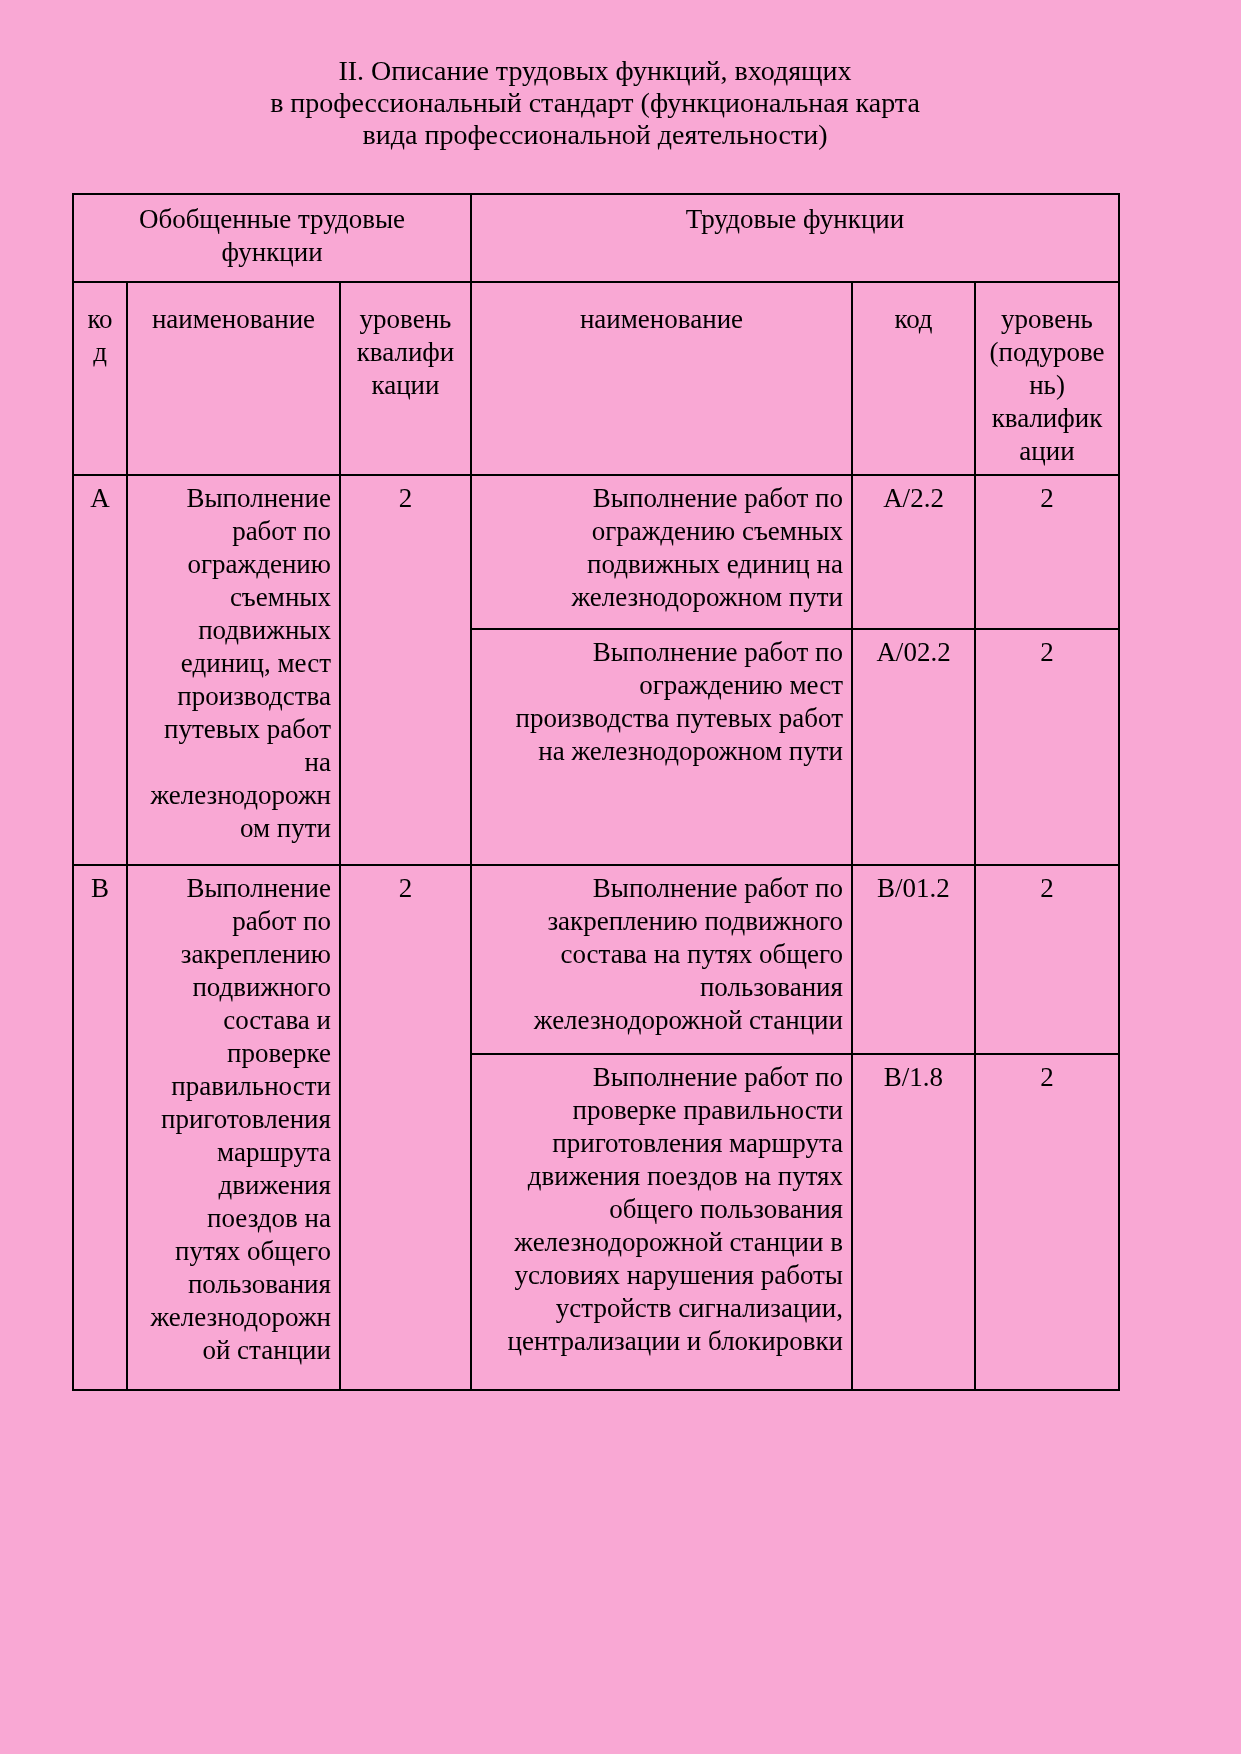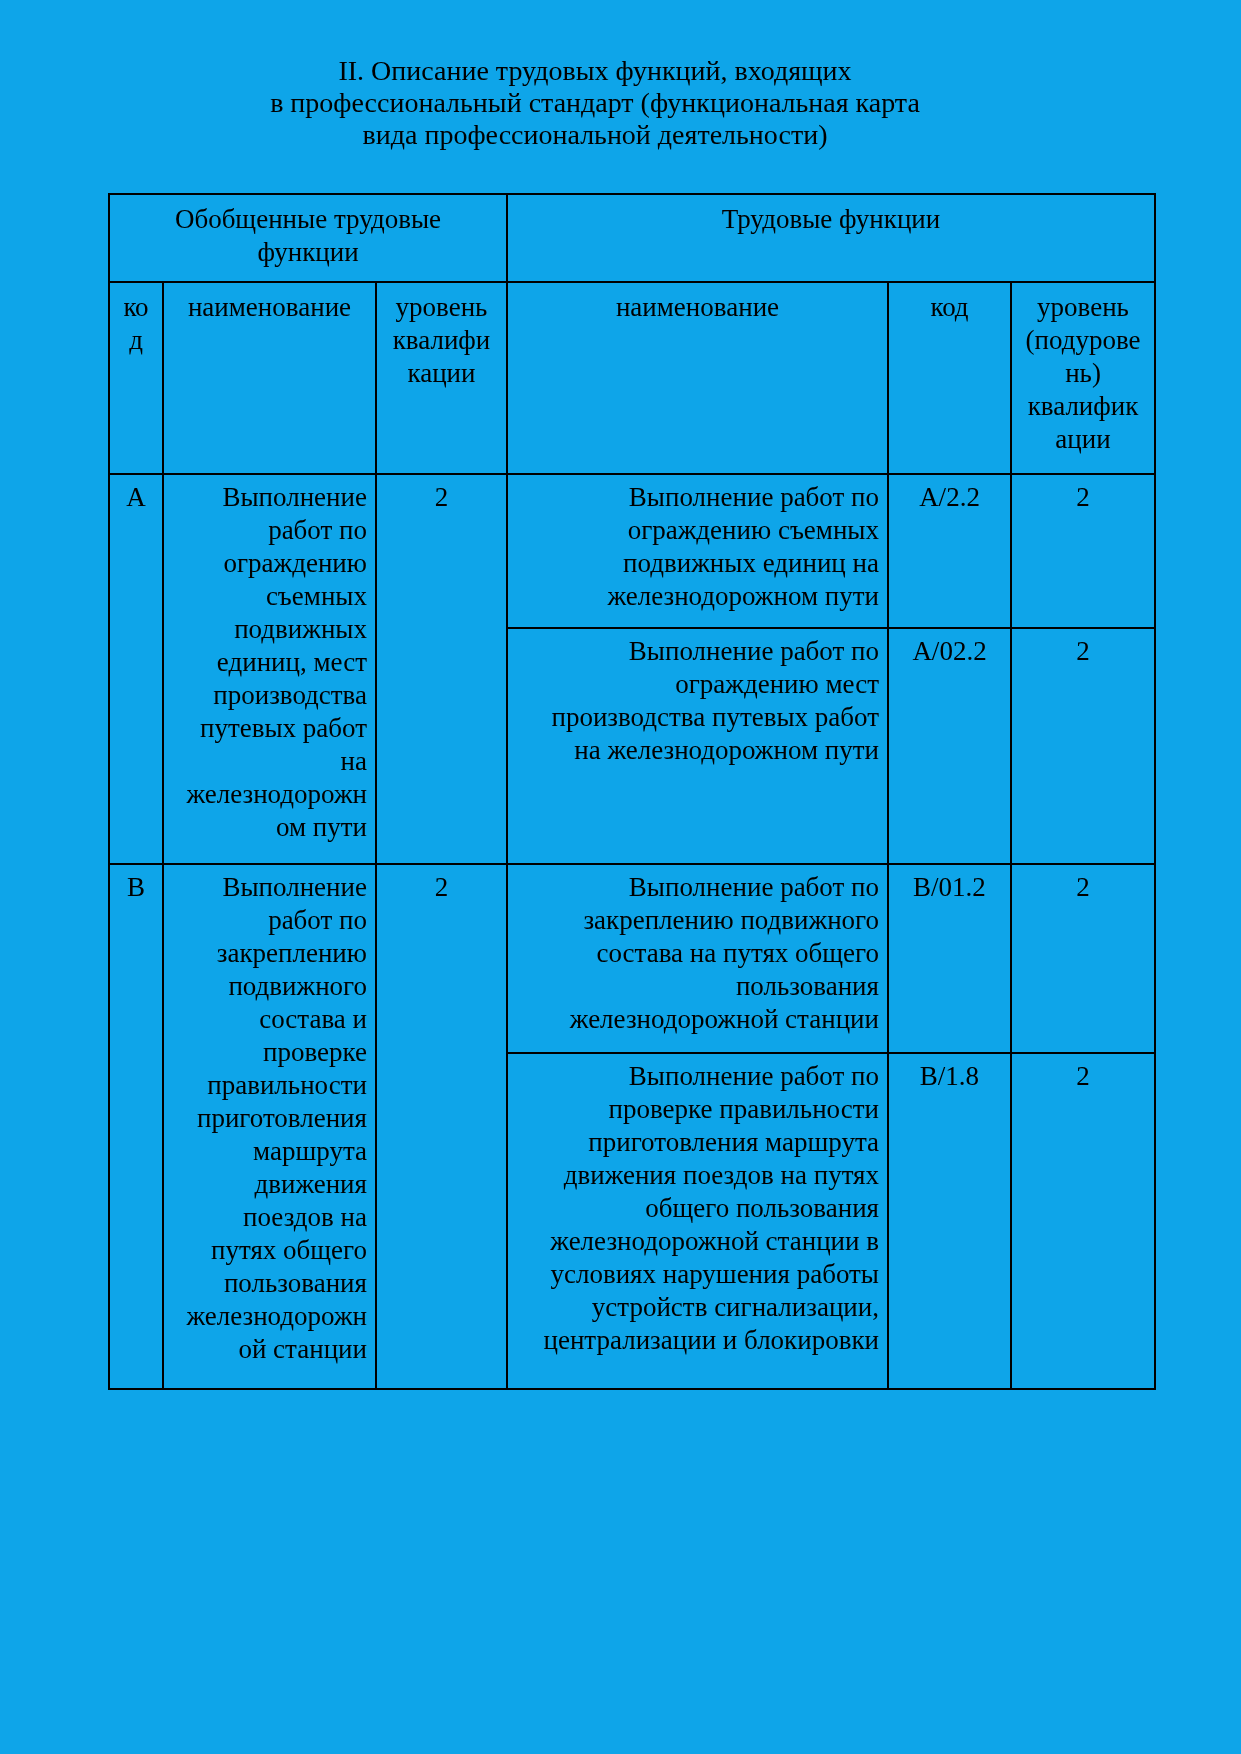--- a/index.html
+++ b/index.html
@@ -1,54 +1,54 @@
 <!DOCTYPE html>
 <html lang="ru"><head>
 <meta charset="utf-8">
 <style>
   html, body { margin: 0; padding: 0; background: #ffffff; }
   .page {
     position: relative;
     width: 1241px;
     height: 1754px;
-    background: #0ea5e9;
+    background: #f9a8d4;
     color: #000000;
     font-family: "Liberation Serif", "DejaVu Serif", serif;
     overflow: hidden;
   }
   .doc-title {
     margin: 0;
     padding-top: 55px;
     width: 1190px;
     font-size: 28px;
     font-weight: normal;
     line-height: 32px;
     text-align: center;
     white-space: pre-line;
   }
   table.func-table {
     border-collapse: collapse;
     table-layout: fixed;
-    margin-left: 108px;
+    margin-left: 72px;
     margin-top: 42px;
     width: 1046px;
   }
   table.func-table td {
     border: 2px solid #000000;
     vertical-align: top;
     font-size: 27px;
     line-height: 33px;
     padding: 6px 8px;
     white-space: pre-line;
     overflow: hidden;
   }
   td.c-center { text-align: center; }
   td.c-left   { text-align: right; padding-left: 10px; }
   tr.group-row td { text-align: center; padding-top: 8px; }
-  tr.colhead-row td { text-align: center; padding-top: 8px; }
+  tr.colhead-row td { text-align: center; padding-top: 20px; }
 </style>
 </head>
 <body>
 
 <div class="page">
 
   <h1 class="doc-title">II. Описание трудовых функций, входящих
 в профессиональный стандарт (функциональная карта
 вида профессиональной деятельности)</h1>
 

